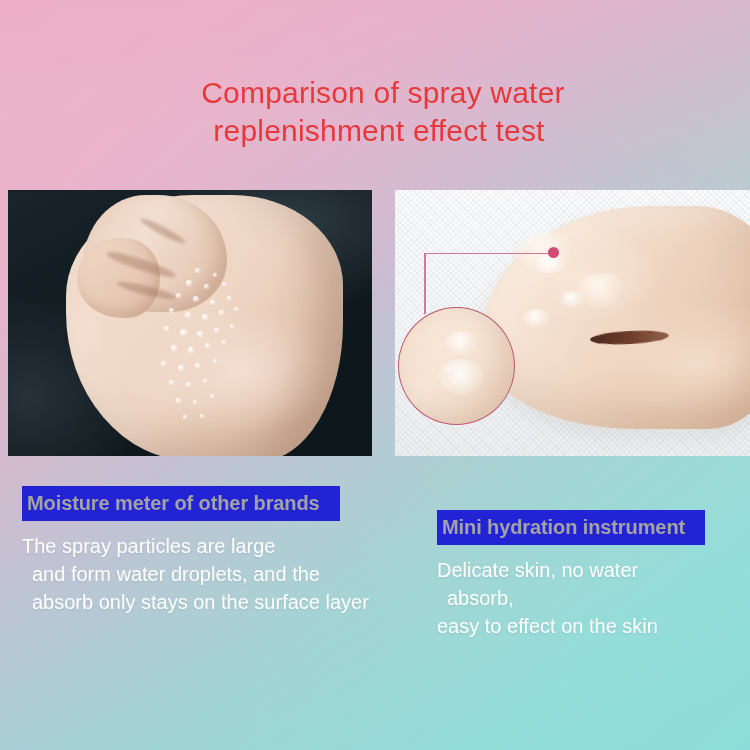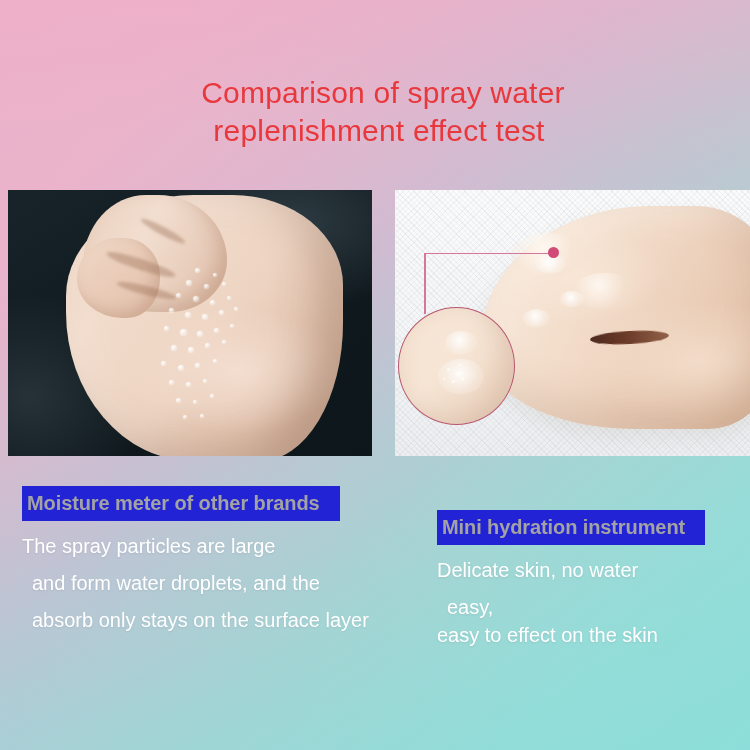--- a/index.html
+++ b/index.html
@@ -284,21 +284,21 @@
     color: #ffffff;
     font-size: 20px;
     line-height: 28px;
     font-weight: 400;
     text-shadow: 0 1px 2px rgba(120,130,140,0.18);
   }
   .body-text .ln {
     display: block;
     white-space: nowrap;
   }
-  .body-text .ln.indent { padding-left: 10px; margin-top: 9px; }
+  .body-text .ln.indent { padding-left: 10px; }
 </style>
 </head>
 <body>
 
 <div id="poster">
 
   <div class="title-block">
     <div class="title-line">Comparison of spray water</div>
     <div class="title-line second">replenishment effect test</div>
   </div>
@@ -385,18 +385,18 @@
       <span class="ln">The spray particles are large</span>
       <span class="ln indent">and form water droplets, and the</span>
       <span class="ln indent">absorb only stays on the surface layer</span>
     </div>
   </div>
 
   <div class="caption-col caption-right">
     <div class="label-bar">Mini hydration instrument</div>
     <div class="body-text">
       <span class="ln">Delicate skin, no water</span>
-      <span class="ln indent">easy,</span>
+      <span class="ln indent">absorb,</span>
       <span class="ln">easy to effect on the skin</span>
     </div>
   </div>
 
 </div>
 
 </body></html>

